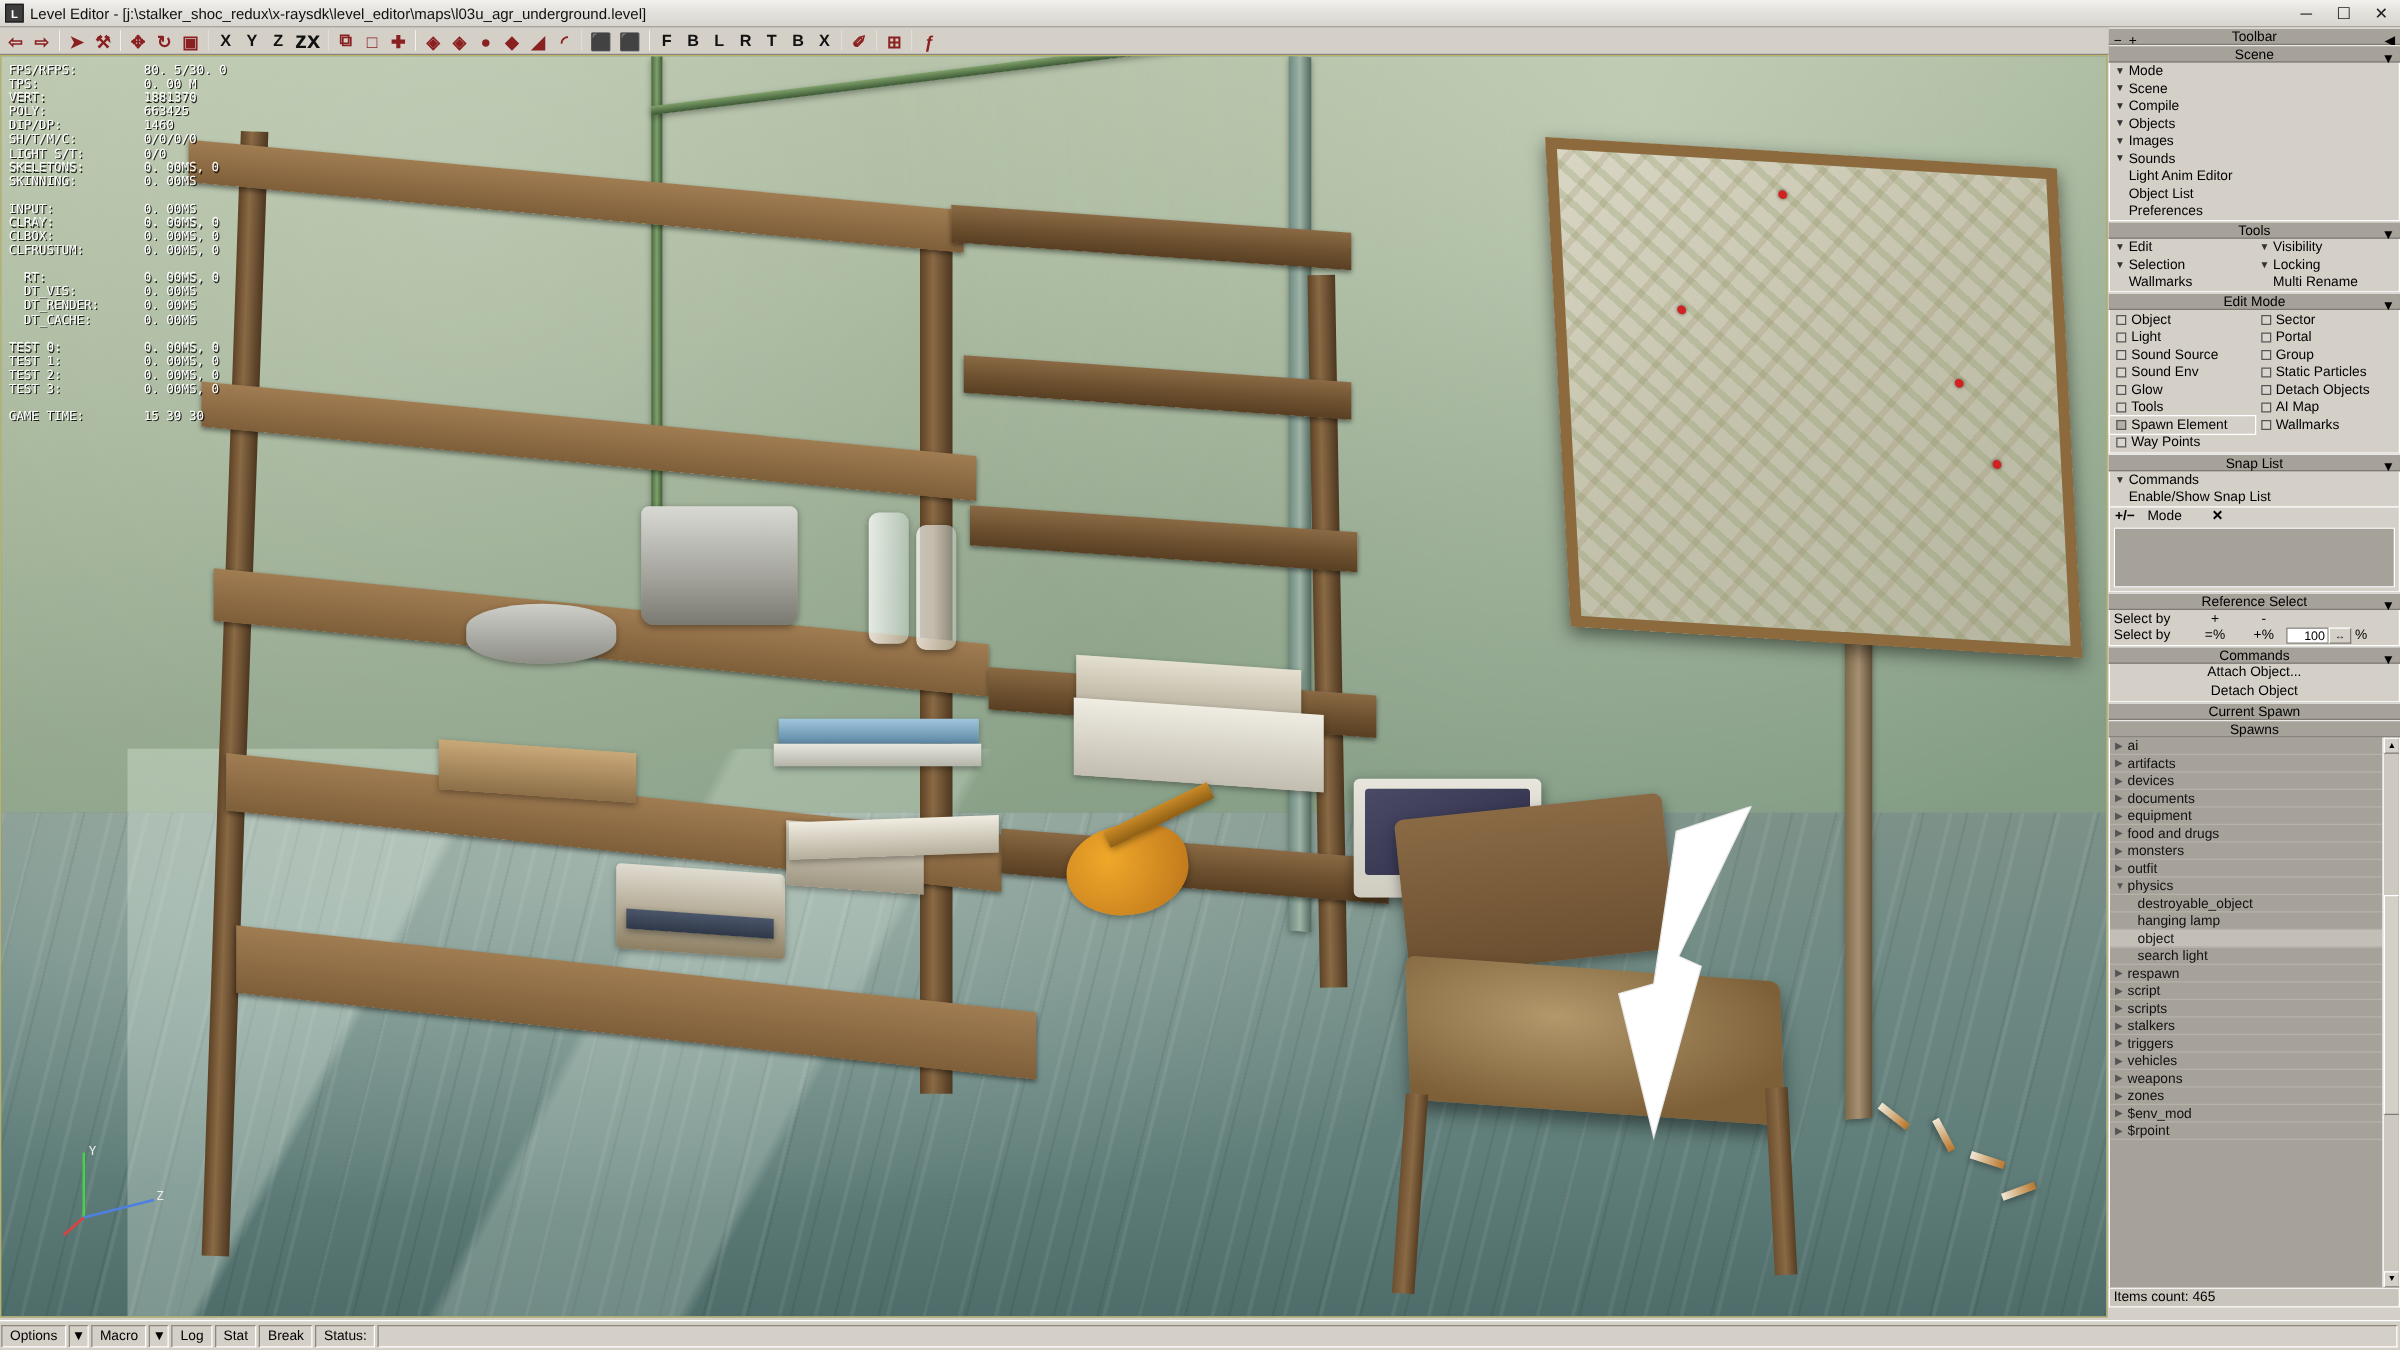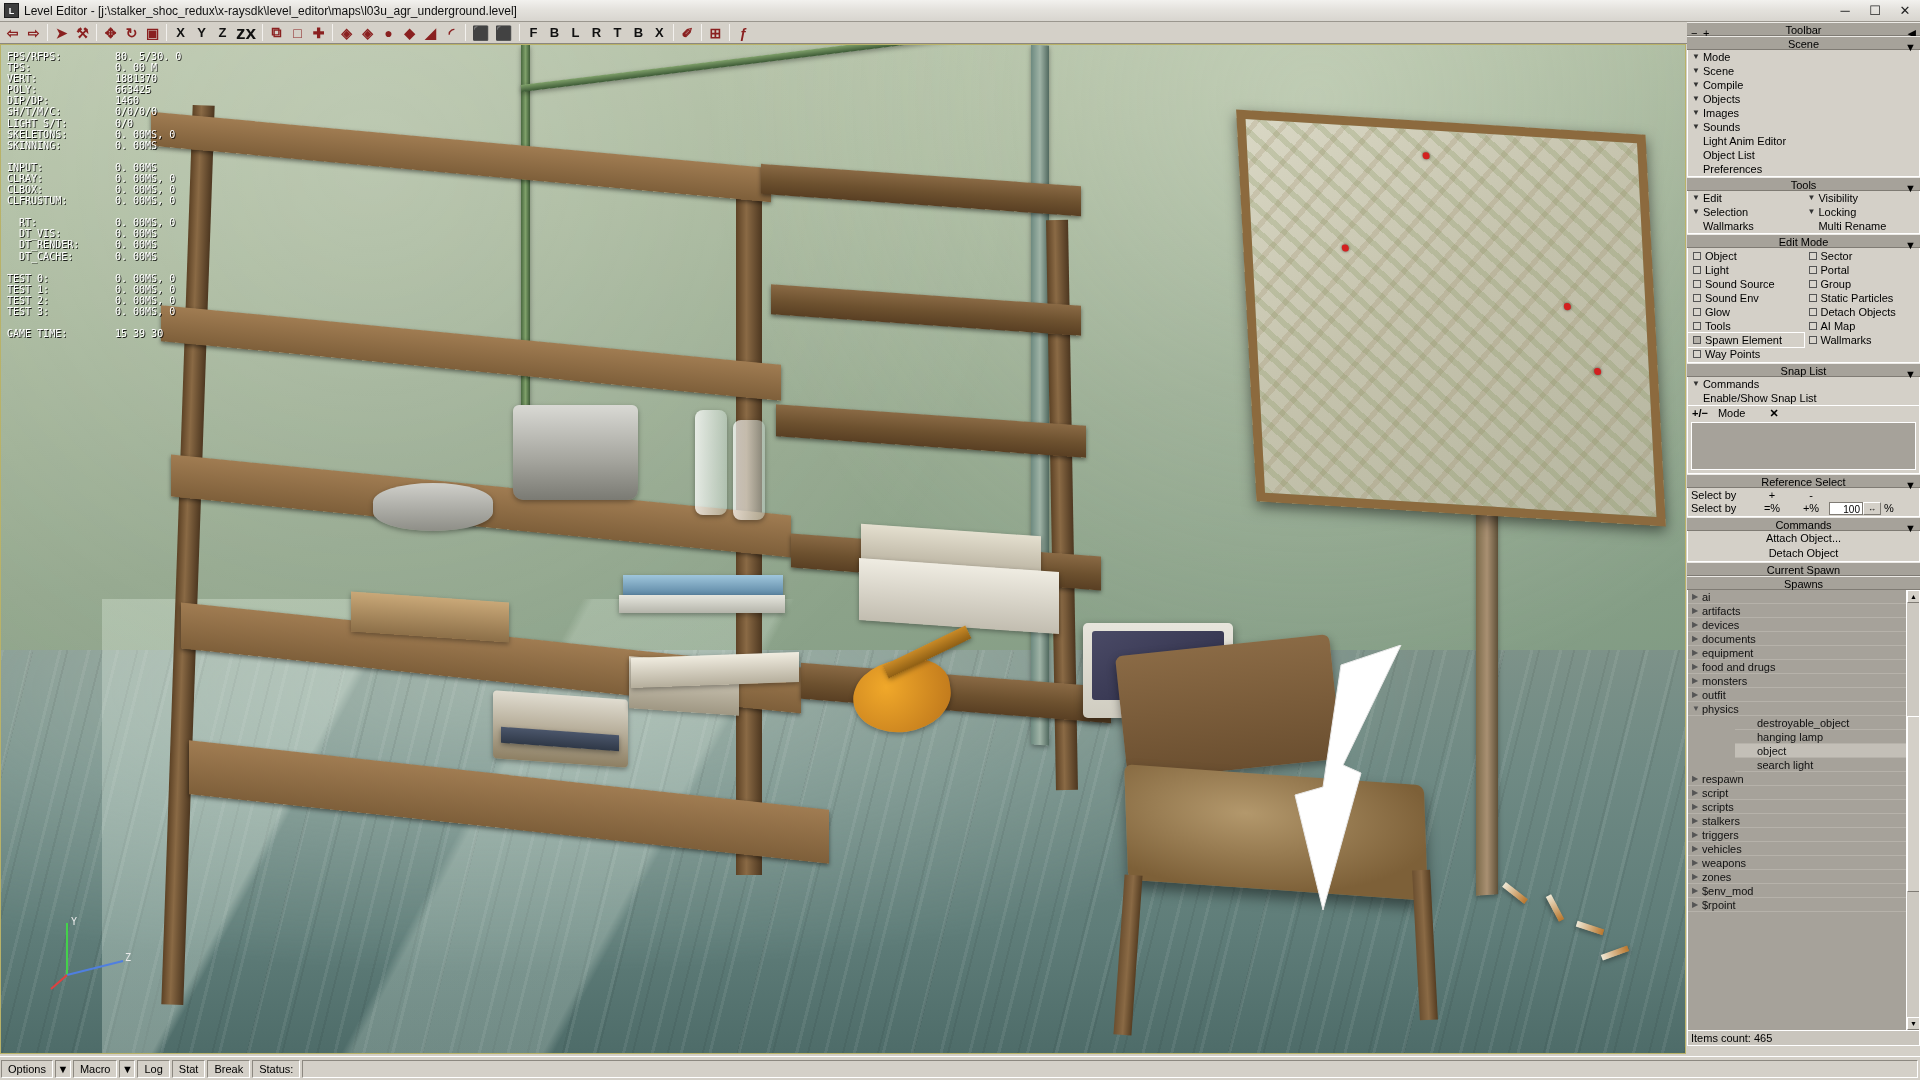--- a/index.html
+++ b/index.html
@@ -187,21 +187,21 @@
   .tree {
     background:#a6a29a; margin: 0 0 0 0; height: 440px; overflow:hidden; position:relative;
     border-left:1px solid #fff; border-right:1px solid #fff;
   }
   .tnode {
     height:14px; display:flex; align-items:center; font-size:11px; color:#111;
     border-bottom:1px solid #b6b2aa; padding-left: 4px; white-space:nowrap;
   }
   .tnode.sel { background:#c3bfb7; }
   .tnode .arw { width:10px; font-size:8px; color:#555; }
-  .tnode.lvl2 { padding-left: 22px; margin-left: 47px; }
+  .tnode.lvl2 { padding-left: 22px; }
   .tscroll { position:absolute; right:0; top:0; width:13px; height:100%; background:#cdc9c1;
              border-left:1px solid #fff; }
   .tscroll .thumb { position:absolute; left:0; top:126px; width:13px; height:176px;
                     background:#d4d0c8; border:1px solid #fff; border-right-color:#7f7b74;
                     border-bottom-color:#7f7b74; }
   .tscroll .ar { position:absolute; left:0; width:13px; height:13px; background:#d4d0c8;
                  border:1px solid #fff; border-right-color:#7f7b74; border-bottom-color:#7f7b74;
                  font-size:7px; text-align:center; line-height:11px; }
   .itemscount { font-size:11px; padding:1px 0 1px 3px; background:#c9c5bd; border:1px solid #fff; }
 

